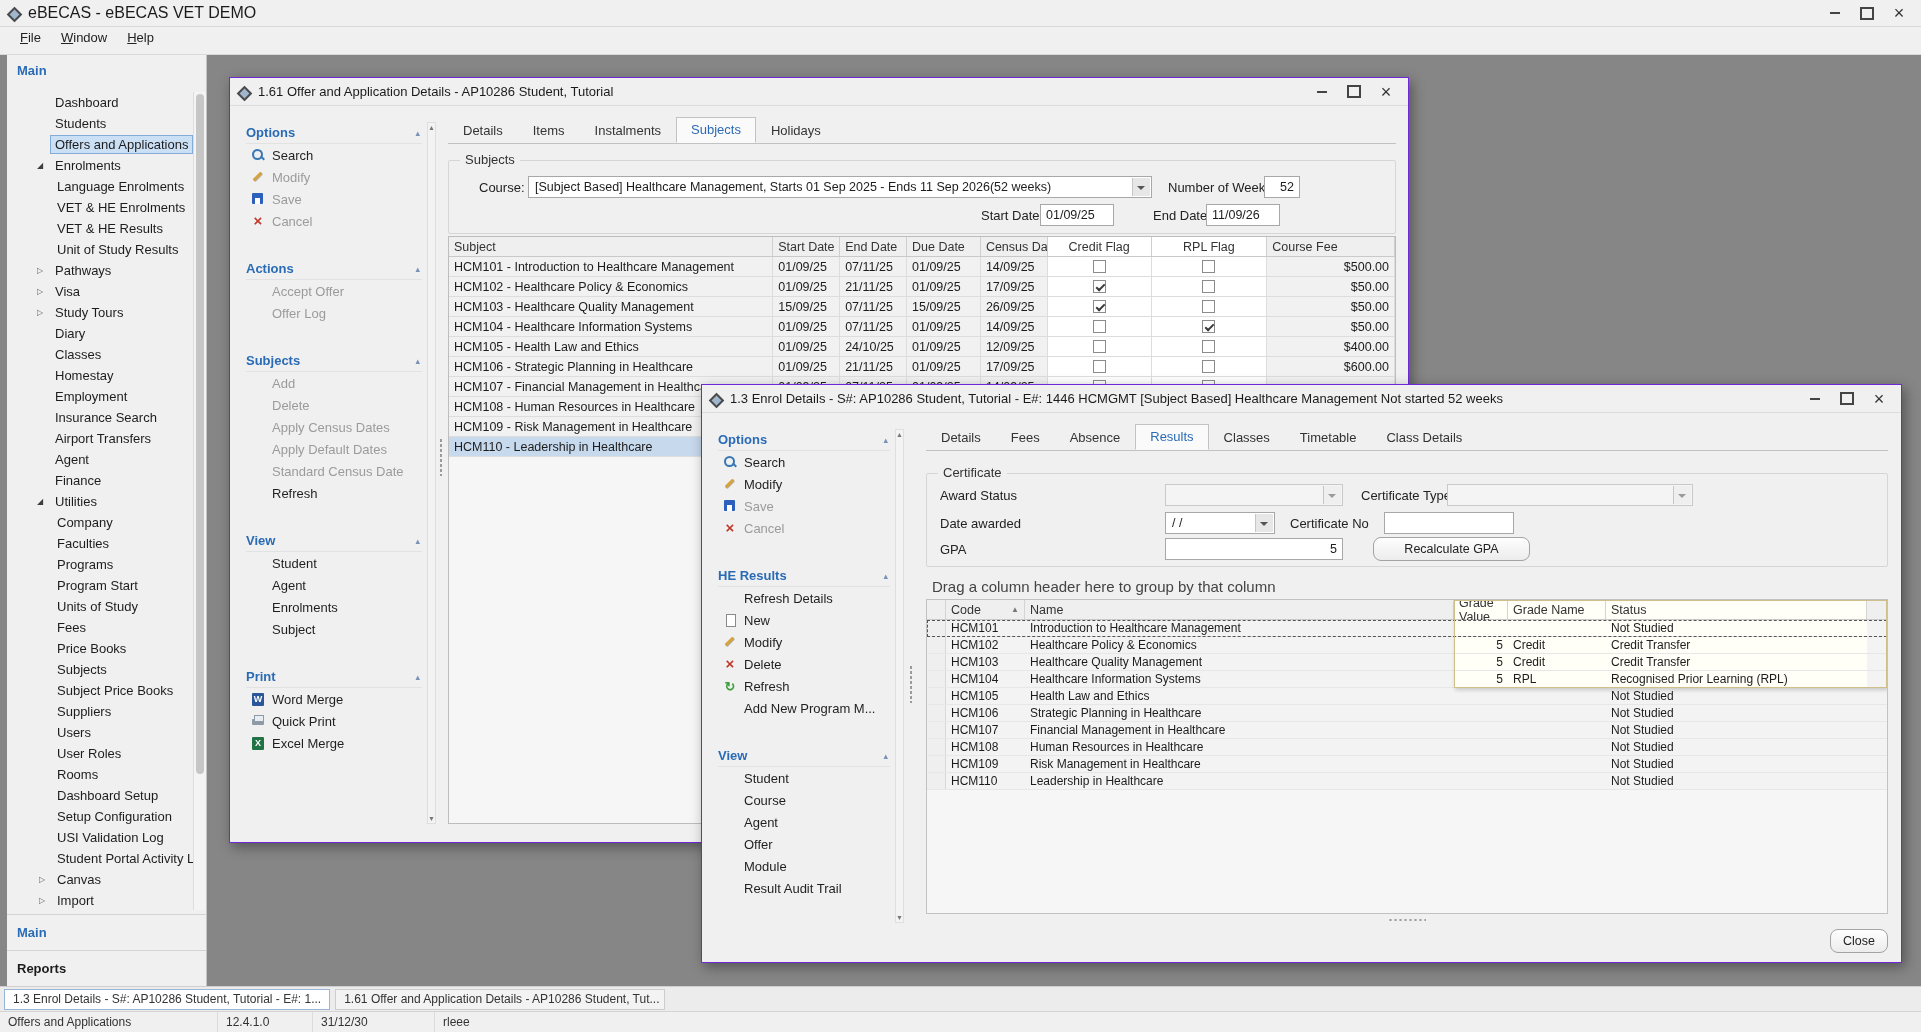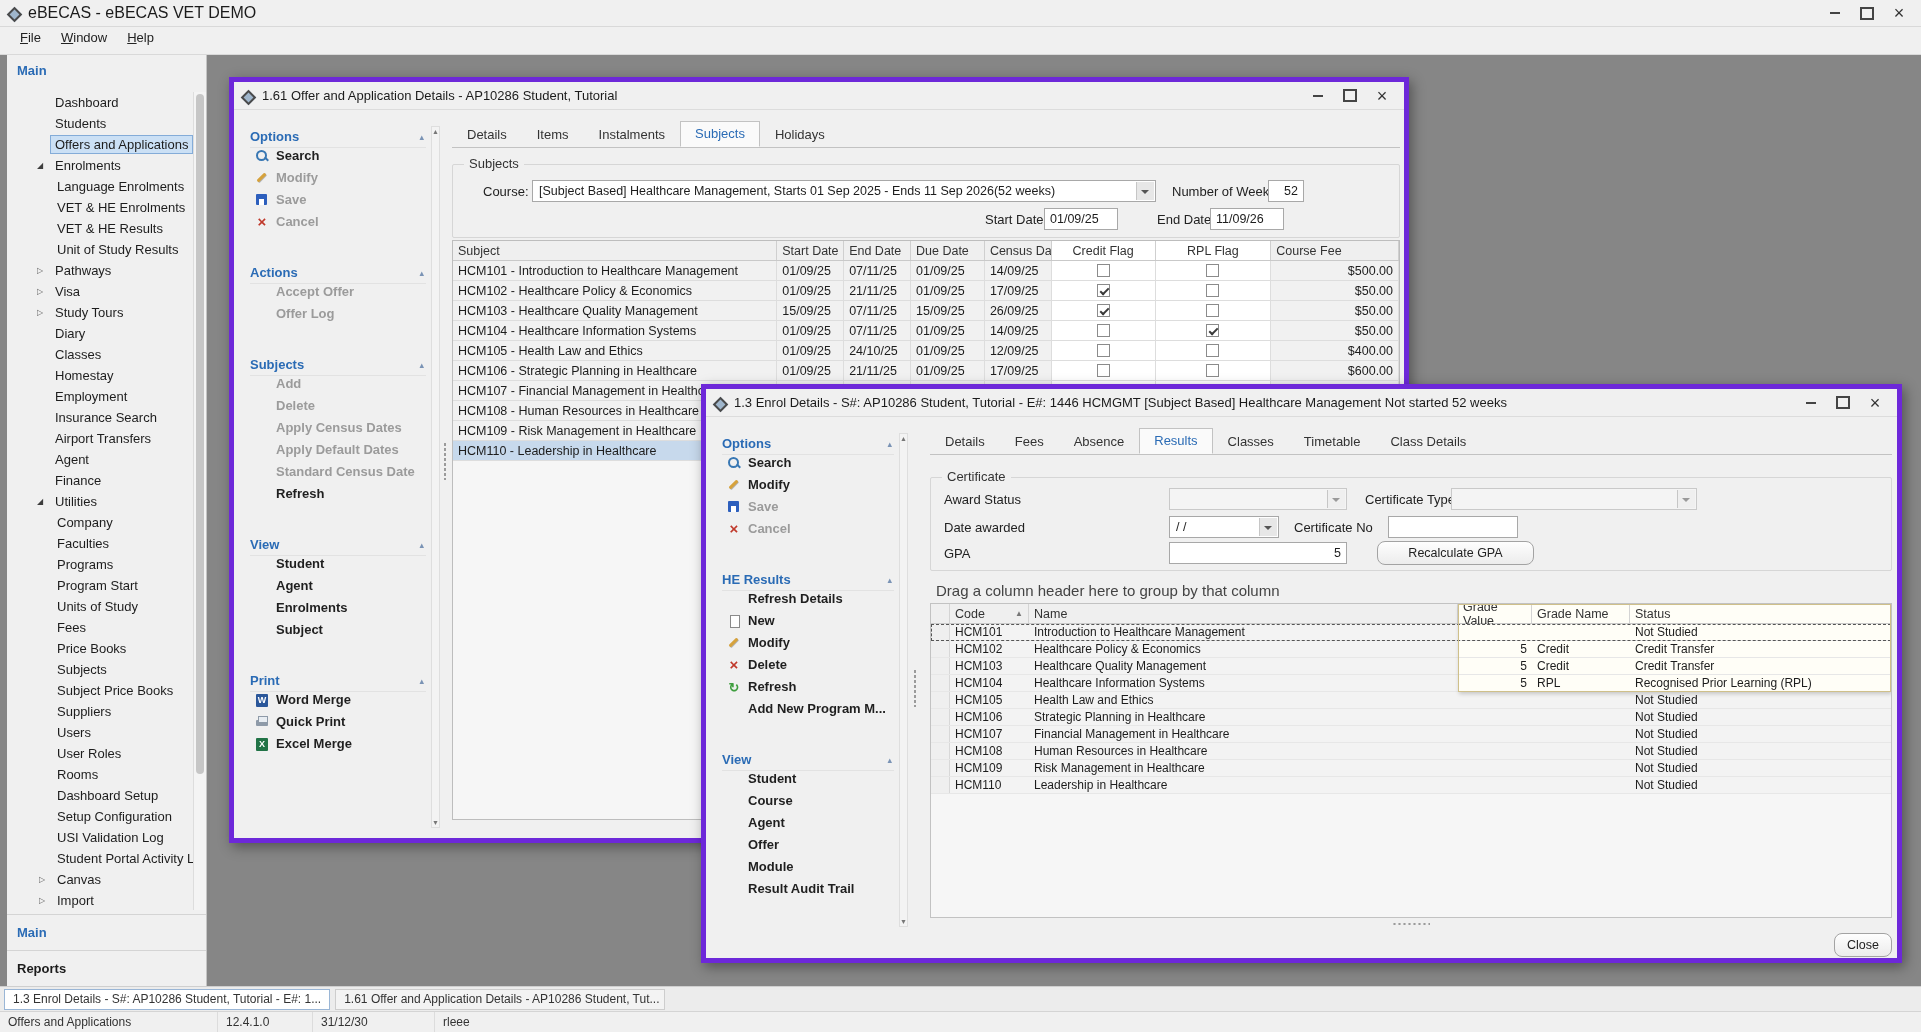--- a/index.html
+++ b/index.html
@@ -34,37 +34,37 @@
   .tree-label { padding:1px 4px; border:1px solid transparent; font-size:13px; color:#1d1d1d; }
   .tree-label.sel { background:var(--tree_selection,#cbe0f5); border-color:var(--tree_selection_border,#84acd8); }
   .sb-scroll { position:absolute; right:0; top:37px; width:13px; height:818px; background:#f4f4f4; border-left:1px solid #ddd; }
   .sb-thumb { position:absolute; left:2px; right:2px; top:2px; height:680px; background:#c6c6c6; border-radius:4px; }
   .sb-footer { position:absolute; left:0; right:0; bottom:0; }
   .sb-foot-row { height:36px; border-top:1px solid #d4d4d4; display:flex; align-items:center; padding-left:10px;
     font-weight:bold; font-size:13px; background:var(--chrome,#f0f0f0); }
   .sb-foot-row.accent { color:var(--accent,#2a6bb5); }
 
   
-  .window { position:absolute; background:var(--chrome,#f0f0f0); border:5px solid #6d28d9;
+  .window { position:absolute; background:var(--chrome,#f0f0f0); border:1px solid #6d28d9;
     box-shadow:3px 4px 12px rgba(0,0,0,.38); }
   .wtitle { position:absolute; left:0; top:0; right:0; height:28px; border-bottom:1px solid #dcdcdc;
     display:flex; align-items:center; padding:0 6px; gap:8px; background:var(--chrome,#f0f0f0); }
   .wtitle-text { font-size:13px; color:#1b1b1b; white-space:nowrap; overflow:hidden; }
   .wicon, .app-icon { width:14px; height:14px; position:relative; flex:0 0 14px; }
   .wicon::before, .app-icon::before { content:''; position:absolute; left:3px; top:3px; width:7px; height:7px;
     border:2px solid #4a4a4a; transform:rotate(45deg); background:#9fb6cc; }
 
   
   .navbar { position:absolute; top:44px; overflow:hidden; }
   .nav-section { margin-bottom:26px; }
   .nav-header { height:22px; display:flex; align-items:center; border-bottom:1px solid #e2e2e2; padding-right:2px; }
   .nav-title { color:var(--accent,#2a6bb5); font-weight:bold; font-size:13px; }
   .nav-collapse { margin-left:auto; color:#7a93b5; font-size:9px; }
   .nav-collapse::before { content:'▴'; }
-  .nav-item { height:22px; display:flex; align-items:flex-start; gap:6px; padding-left:4px; white-space:nowrap;font-weight:bold; }
+  .nav-item { height:22px; display:flex; align-items:center; gap:6px; padding-left:4px; white-space:nowrap; }
   .nav-label { font-size:13px; color:#1f1f1f; }
   .nav-item.disabled .nav-label { color:var(--disabled_text,#9b9b9b); }
 
   .icon { width:16px; height:16px; flex:0 0 16px; position:relative; display:inline-flex; align-items:center; justify-content:center; }
   .ic-search::before { content:''; position:absolute; left:2px; top:2px; width:7px; height:7px; border:2px solid #3877b3; border-radius:50%; }
   .ic-search::after { content:''; position:absolute; left:10px; top:10px; width:5px; height:2px; background:#3877b3; transform:rotate(45deg); }
   .ic-edit::before { content:''; position:absolute; left:2px; top:6px; width:11px; height:3px; background:#d6a23c; transform:rotate(-45deg); border-radius:1px; box-shadow:0 1px 0 rgba(0,0,0,.25); }
   .ic-save::before { content:''; position:absolute; left:2px; top:2px; width:11px; height:11px; background:#2d5fbd; border-radius:1px; }
   .ic-save::after { content:''; position:absolute; left:5px; top:7px; width:5px; height:6px; background:#fff; }
   .ic-cancel::before, .ic-delete::before { content:'×'; color:var(--cancel_red,#c0392b); font-weight:bold; font-size:15px; line-height:16px; }
@@ -125,21 +125,21 @@
   .cb.checked::before { content:''; position:absolute; left:2px; top:3px; width:7px; height:3px;
     border-left:2px solid #3a3a3a; border-bottom:2px solid #3a3a3a; transform:rotate(-45deg); }
 
   
   .g2 { position:absolute; left:224px; top:214px; width:962px; height:315px; background:#f6f6f6; border:1px solid #c2c2c2; overflow:hidden; }
   .g2h { display:flex; height:20px; background:#efefef; border-bottom:1px solid #c9c9c9; }
   .g2h .hc { border-right:1px solid #d4d4d4; padding:0 5px; display:flex; align-items:center; font-size:12.5px; color:#333; }
   .g2row { display:flex; height:17px; background:#f3f3f3; border-bottom:1px solid #e7e7e7; }
   .g2row .c { padding:0 5px; display:flex; align-items:center; font-size:12px; white-space:nowrap; overflow:hidden; }
   .zind{width:19px; background:#efefef; border-right:1px solid #d8d8d8;}
-  .zc0{width:79px} .zc1{width:429px} .zc2{width:74px; justify-content:flex-end} .zc3{width:98px} .zc4{width:261px}
+  .zc0{width:79px} .zc1{width:429px} .zc2{width:54px; justify-content:flex-end} .zc3{width:98px} .zc4{width:261px}
   .g2h .zc2 { justify-content:flex-start; }
   .g2row.hl .zc2, .g2row.hl .zc3, .g2row.hl .zc4,
   .g2h .hc.hl { background:var(--column_highlight,#fffef7); }
   .g2row.focused { outline:1px dashed #555; outline-offset:-1px; }
   .g2-hlbox { position:absolute; left:527px; top:0; width:433px; height:88px; border:1px solid #cfc08a;
     box-shadow:1px 2px 4px rgba(0,0,0,.18); pointer-events:none; }
   .sort-icon { margin-left:auto; color:#777; font-size:8px; }
   .sort-icon::before { content:'▲'; }
 
   .hint { position:absolute; font-size:15px; color:#444; }

